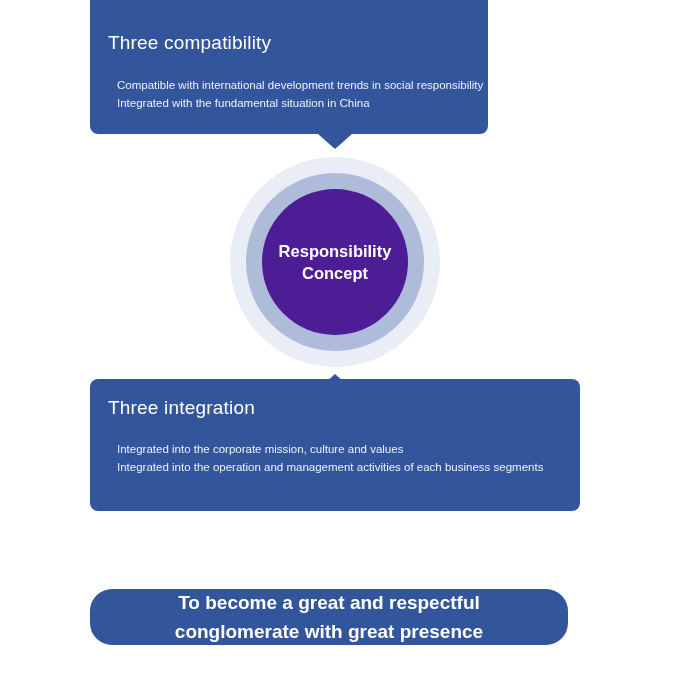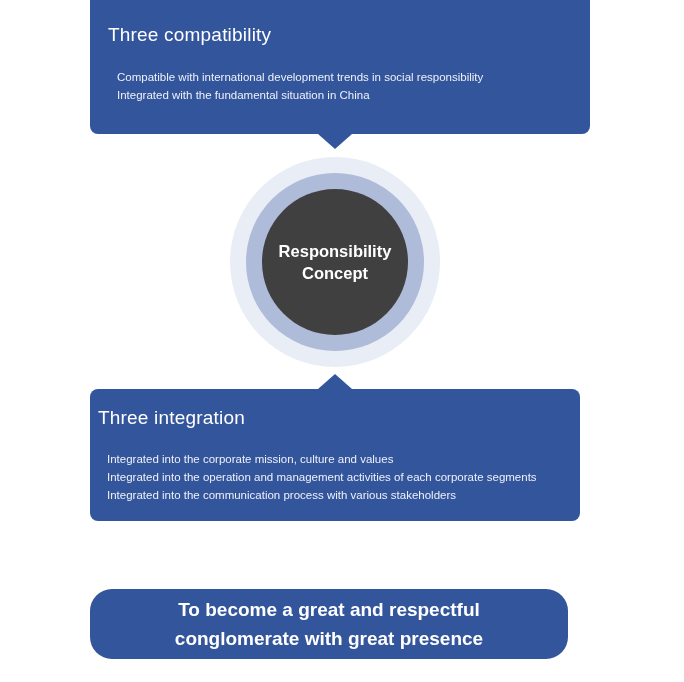--- a/index.html
+++ b/index.html
@@ -25,32 +25,32 @@
   .panel {
     position: absolute;
     background: #33559b;
     border-radius: 8px;
     box-sizing: border-box;
     color: #ffffff;
   }
   .panel-top {
     left: 90px;
     top: 0px;
-    width: 500px;
+    width: 398px;
     height: 134px;
     border-top-left-radius: 0;
     border-top-right-radius: 0;
-    padding: 24px 18px 0 18px;
+    padding: 32px 18px 0 18px;
   }
   .panel-bottom {
     left: 90px;
-    top: 389px;
+    top: 379px;
     width: 490px;
     height: 132px;
-    padding: 18px 18px 0 8px;
+    padding: 18px 18px 0 18px;
   }
 
   .panel-title {
     font-size: 19px;
     font-weight: normal;
     letter-spacing: 0.2px;
     margin: 0 0 22px 0;
     color: #ffffff;
   }
   .panel-bottom .panel-title {
@@ -109,40 +109,40 @@
     border-radius: 50%;
     background: #aebbd9;
   }
   .circle-inner {
     position: absolute;
     left: 16px;
     top: 16px;
     width: 146px;
     height: 146px;
     border-radius: 50%;
-    background: #404040;
+    background: #4c1d95;
     display: flex;
     align-items: center;
     justify-content: center;
     text-align: center;
   }
   .circle-label {
     color: #ffffff;
     font-size: 16.5px;
     font-weight: bold;
     line-height: 22px;
   }
 
   
   .banner {
     position: absolute;
     left: 90px;
     top: 589px;
     width: 478px;
-    height: 70px;
+    height: 56px;
     background: #33559b;
     border-radius: 22px;
     display: flex;
     align-items: center;
     justify-content: center;
     text-align: center;
     box-sizing: border-box;
     padding: 0 28px;
   }
   .banner-text {
@@ -177,22 +177,21 @@
       </div>
     </div>
   </div>
 
   <div class="arrow arrow-up-bottom"></div>
 
   <div class="panel panel-bottom">
     <div class="panel-title">Three integration</div>
     <ul class="bullet-list">
       <li>Integrated into the corporate mission, culture and values</li>
-      <li>Integrated into the operation and management activities of each corporate segments</li>
-      <li>Integrated into the communication process with various stakeholders</li>
+      <li>Integrated into the operation and management activities of each business segments</li>
     </ul>
   </div>
 
   <div class="banner">
     <div class="banner-text">
       <span>To become a great and respectful</span><br>
       <span>conglomerate with great presence</span>
     </div>
   </div>
 

